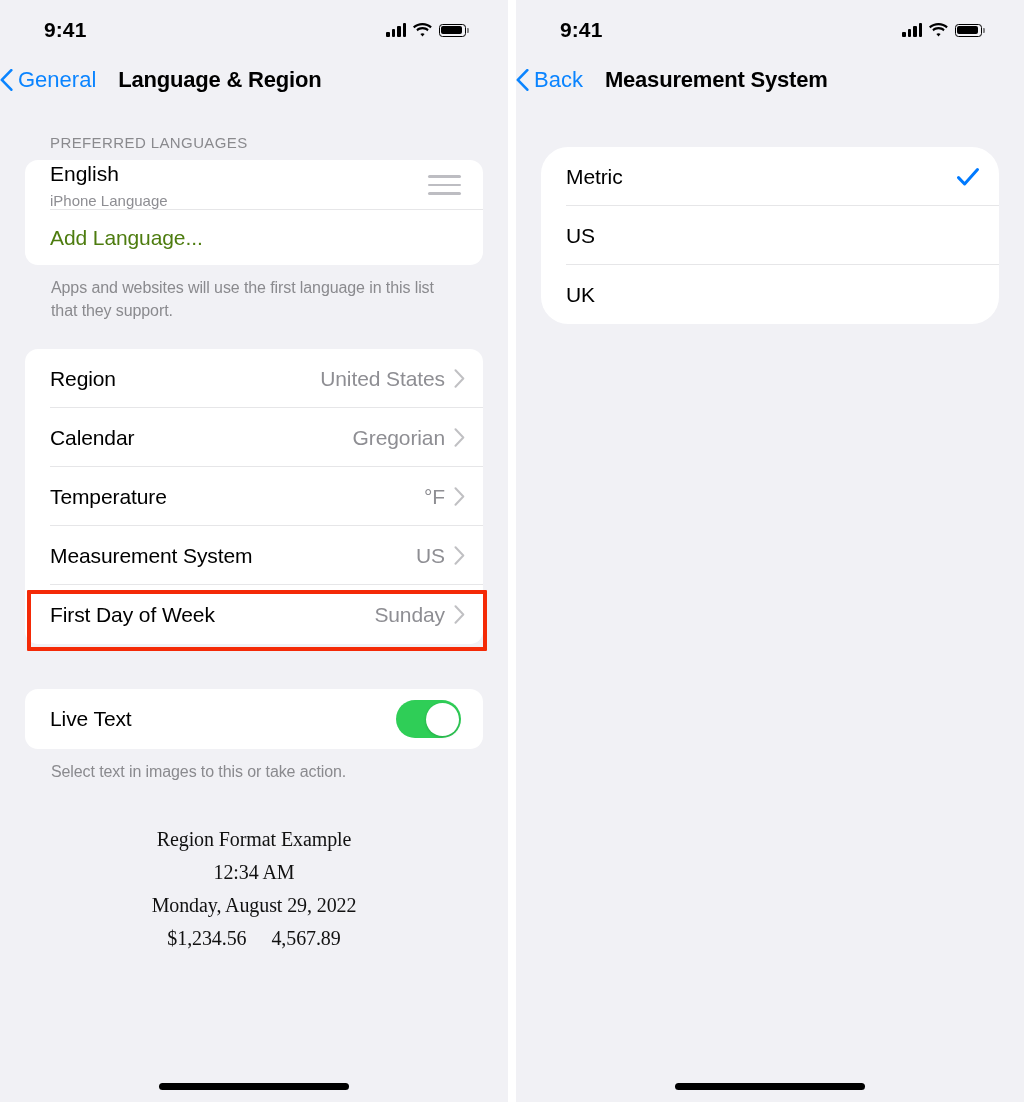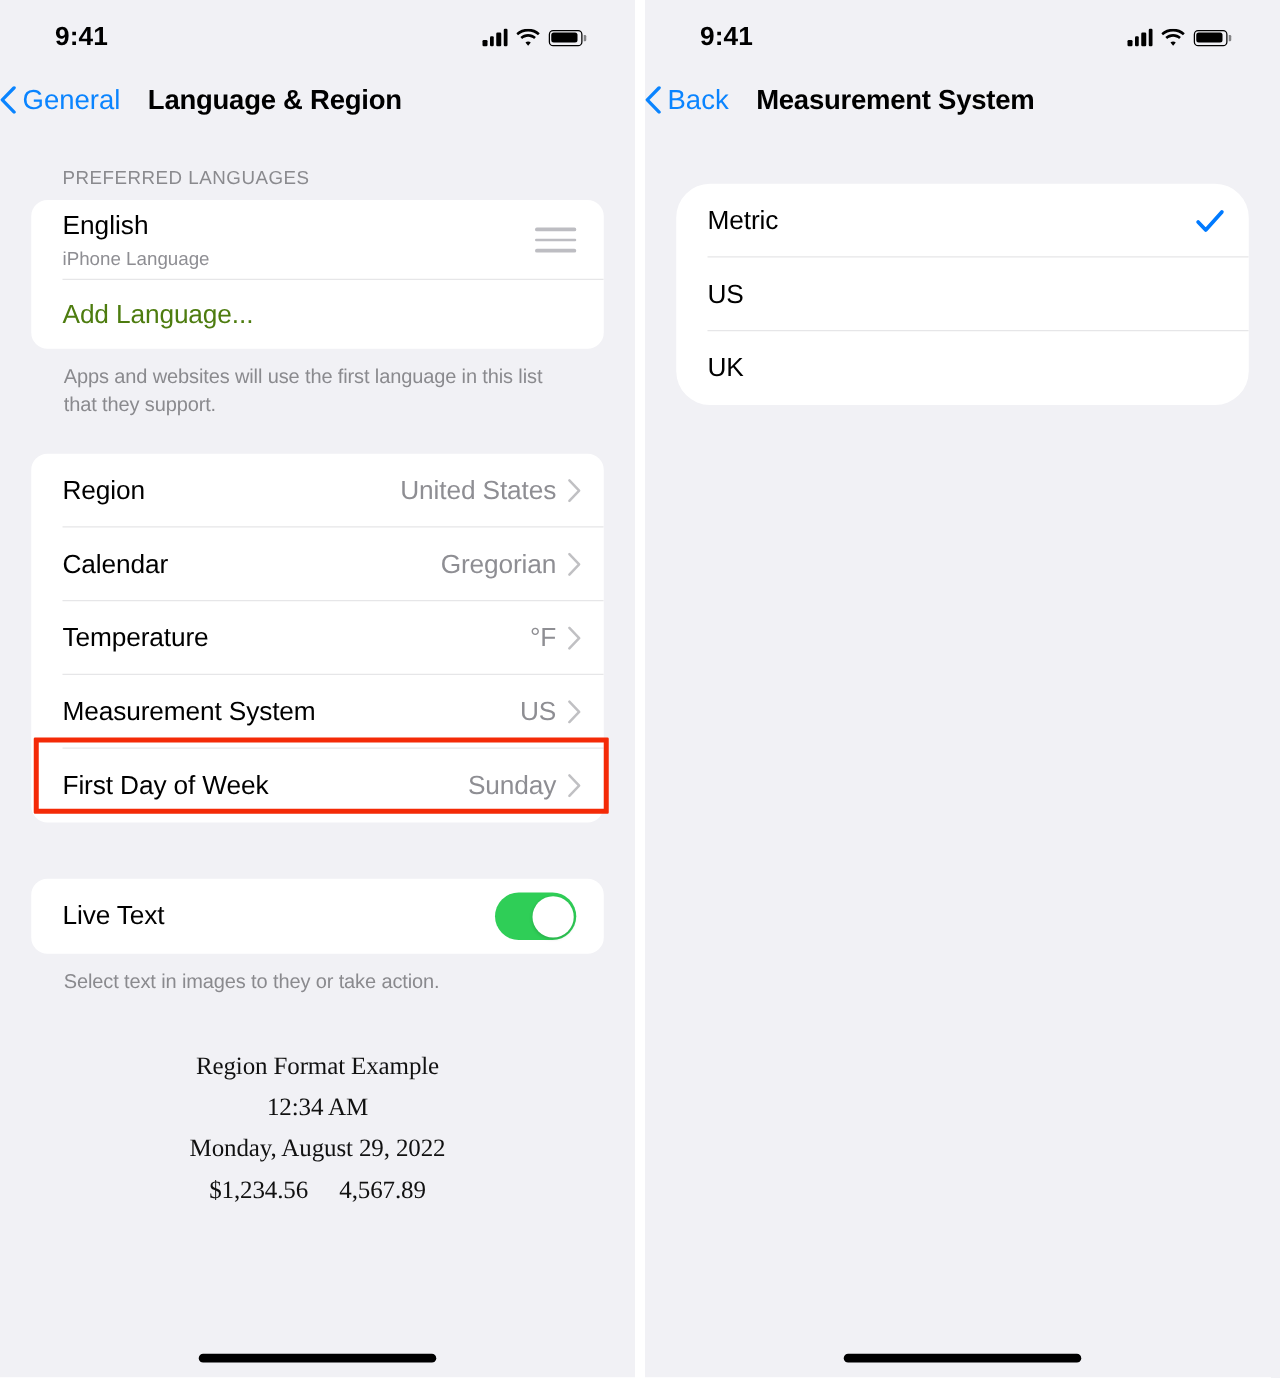--- a/index.html
+++ b/index.html
@@ -128,21 +128,21 @@
     color: #000;
     letter-spacing: -0.1px;
   }
   .row-right { display: flex; align-items: center; gap: 9px; }
   .row-value { font-size: 21px; color: #8e8e93; letter-spacing: -0.1px; }
   .chev-right { width: 11px; height: 19px; flex: 0 0 auto; opacity: .55; }
 
   
   .row-language {
     display: flex; align-items: center; justify-content: space-between;
-    padding: 12px 22px 12px 25px; height: 64px; box-sizing: border-box; position: relative;
+    padding: 12px 22px 12px 25px; height: 50px; box-sizing: border-box; position: relative;
     cursor: pointer;
   }
   .row-language::after {
     content: ""; position: absolute; left: 25px; right: 0; bottom: 0; height: 1px; background: #e6e6e8;
   }
   .lang-title { font-size: 21px; color: #000; line-height: 1.2; }
   .lang-sub { font-size: 15px; color: #8e8e93; margin-top: 5px; }
   .reorder-handle { display: flex; flex-direction: column; gap: 6px; width: 33px; cursor: grab; }
   .reorder-handle i { display: block; height: 2.5px; background: #bdbdc2; border-radius: 2px; }
 
@@ -314,21 +314,21 @@
 
       <div class="card" style="margin-top:45px;">
         <div class="row" style="height:60px;padding-right:22px;">
           <span class="row-label">Live Text</span>
           <span class="toggle">
               <span class="knob"></span>
             </span>
         </div>
       </div>
 
-      <div class="footnote">Select text in images to they or take action.</div>
+      <div class="footnote">Select text in images to this or take action.</div>
 
       <div class="region-example">
         <div class="re-title">Region Format Example</div>
         <div class="re-line">12:34 AM</div>
         <div class="re-line">Monday, August 29, 2022</div>
         <div class="re-line two-col">
           <span>$1,234.56</span>
           <span>4,567.89</span>
         </div>
       </div>

